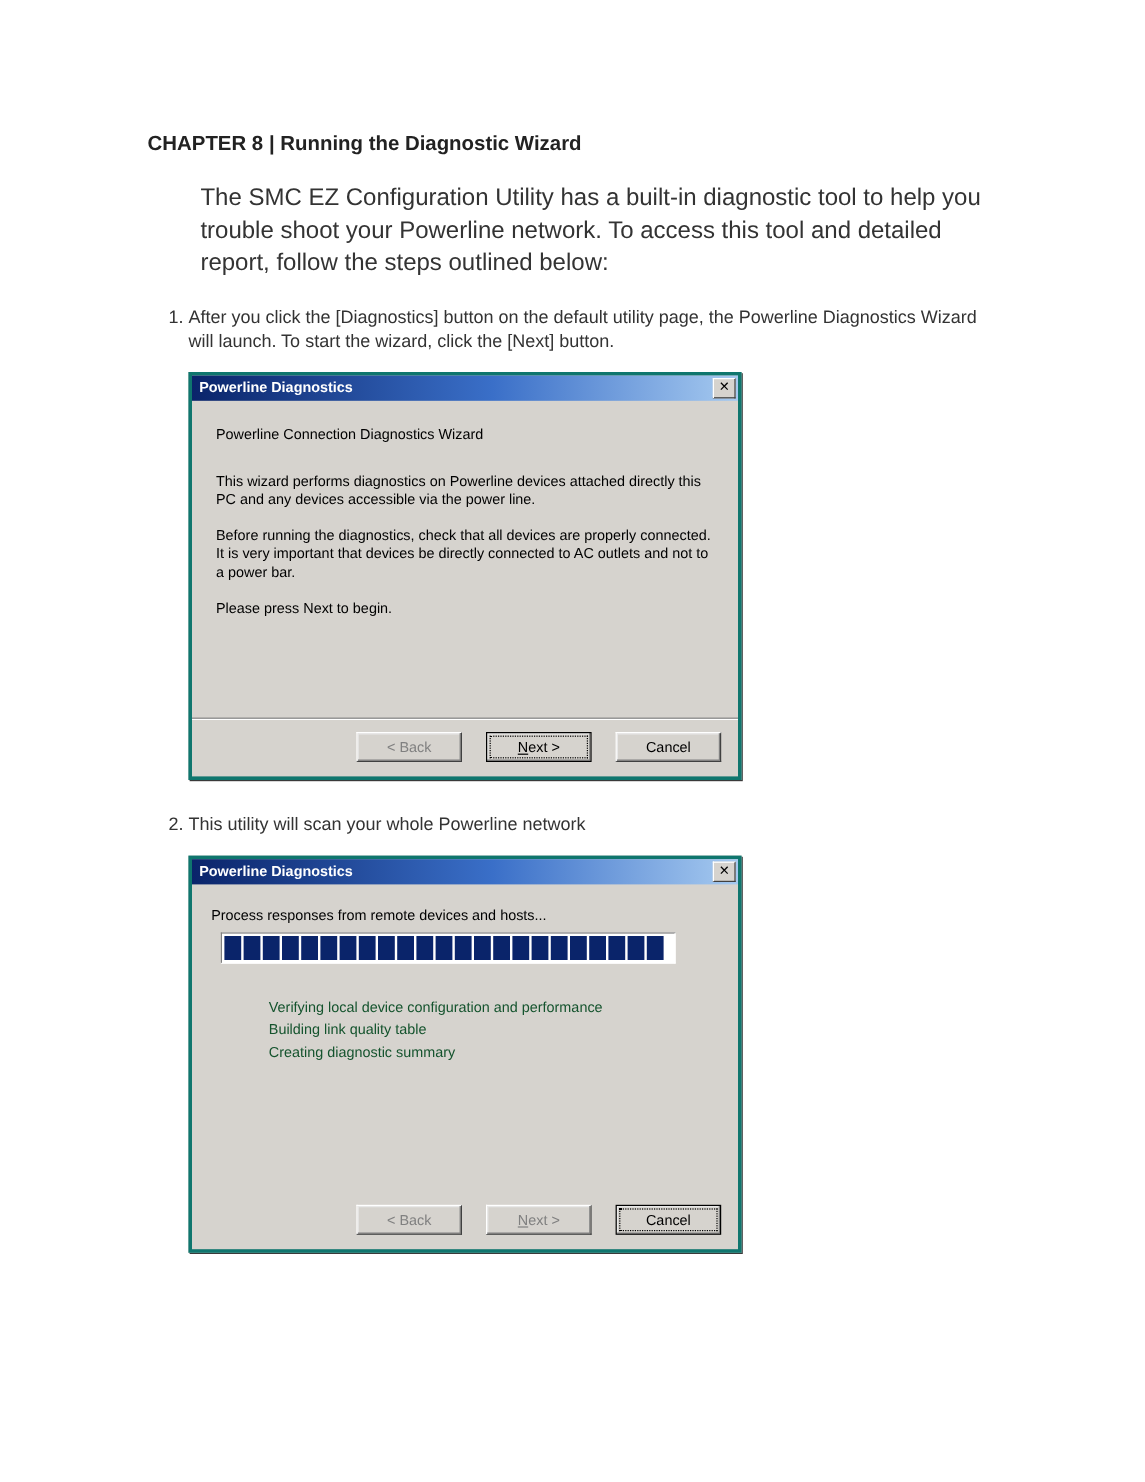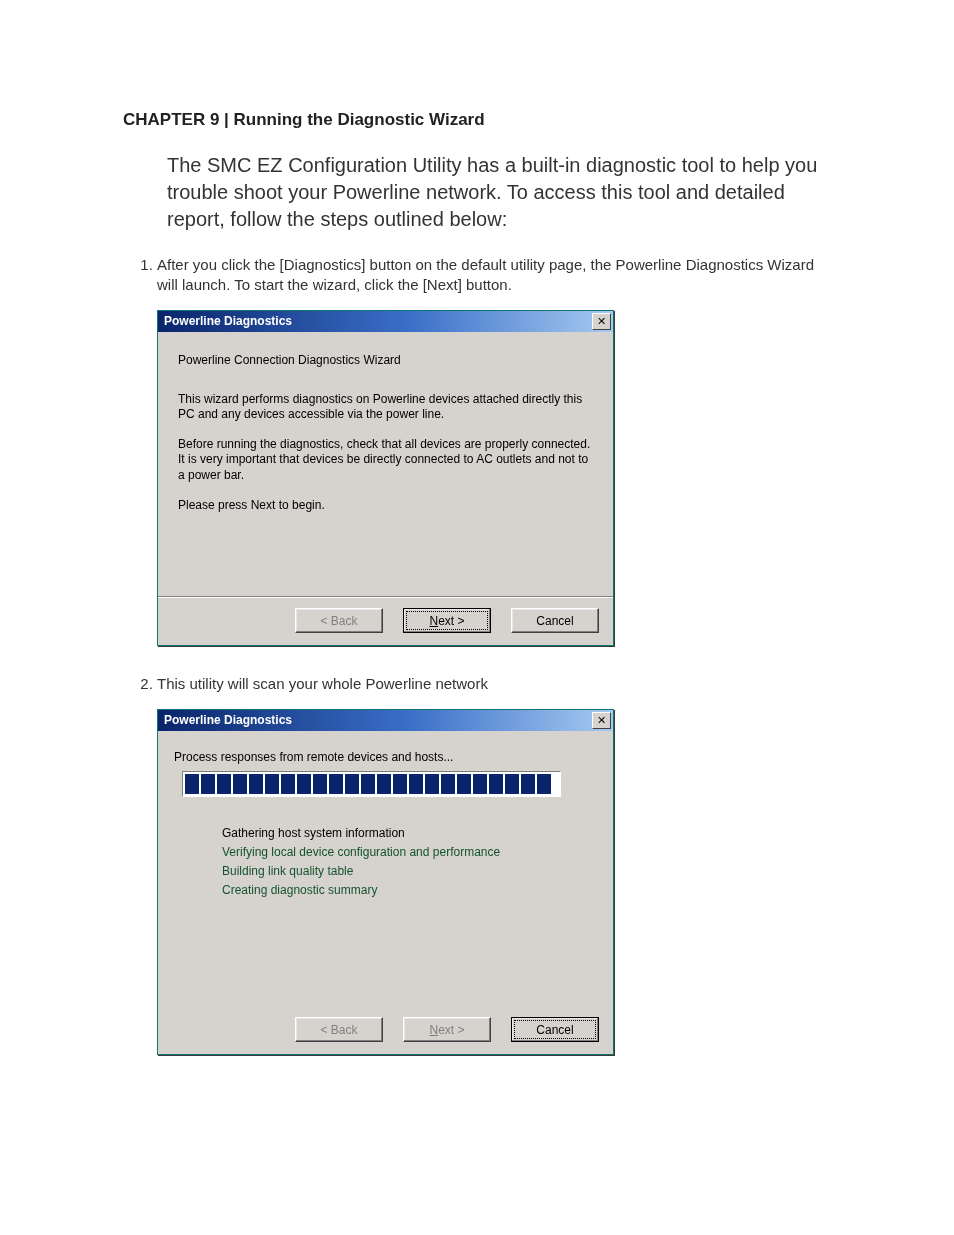--- a/index.html
+++ b/index.html
@@ -37,21 +37,21 @@
   ol.steps > li {
     margin-bottom: 12px;
     line-height: 1.35;
   }
   .dialog-wrap {
     margin: 14px 0 28px 0;
   }
   .dialog {
     width: 455px;
     background: #d6d3ce;
-    border: 1px solid #0f766e;
+    border: 3px solid #0f766e;
     box-shadow: 1px 1px 0 #3a3a3a;
     font-family: Tahoma, Arial, sans-serif;
     font-size: 12px;
     color: #000;
   }
   .titlebar {
     height: 21px;
     background: linear-gradient(90deg, #0a246a 0%, #3a6fc8 55%, #a6caf0 100%);
     display: flex;
     align-items: center;
@@ -154,21 +154,21 @@
     outline-offset: -4px;
     border: 1px solid #000;
   }
   .underline-letter { text-decoration: underline; }
 </style>
 </head>
 <body>
 
 <div class="page">
 
-  <div class="chapter-title">CHAPTER 9 | Running the Diagnostic Wizard</div>
+  <div class="chapter-title">CHAPTER 8 | Running the Diagnostic Wizard</div>
 
   <div class="intro">The SMC EZ Configuration Utility has a built-in diagnostic tool to help you trouble shoot your Powerline network.  To access this tool and detailed report, follow the steps outlined below:</div>
 
   <ol class="steps">
     <li>
       <span>After you click the [Diagnostics] button on the default utility page, the Powerline Diagnostics Wizard will launch.  To start the wizard, click the [Next] button.</span>
 
       <div class="dialog-wrap">
         <div class="dialog">
           <div class="titlebar">
@@ -223,21 +223,20 @@
               <div class="chunk"></div>
                 <div class="chunk"></div>
                 <div class="chunk"></div>
                 <div class="chunk"></div>
                 <div class="chunk"></div>
               <div class="chunk"></div>
                 <div class="chunk"></div>
                 <div class="chunk"></div>
             </div>
             <div class="task-list">
-              <div class="task active">Gathering host system information</div>
               <div class="task pending">Verifying local device configuration and performance</div>
               <div class="task pending">Building link quality table</div>
               <div class="task pending">Creating diagnostic summary</div>
             </div>
           </div>
           <div class="button-row sep2">
             <span class="btn disabled">&lt; Back</span>
             <span class="btn disabled">
                 <span class="underline-letter">N</span>
                 <span>ext &gt;</span>

